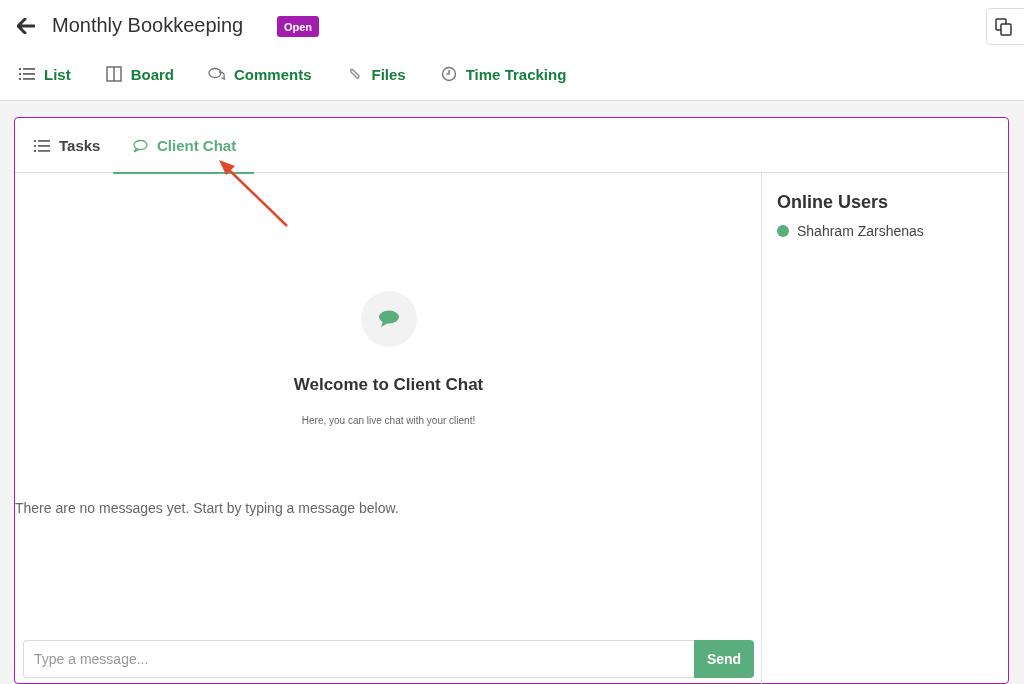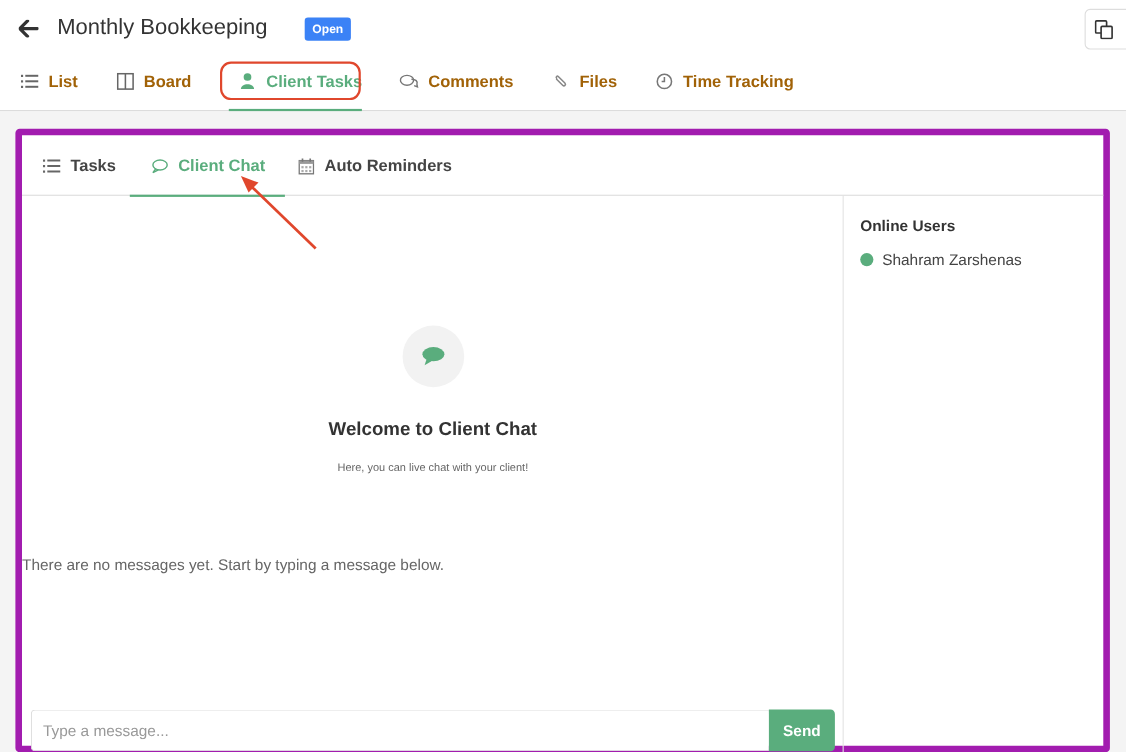--- a/index.html
+++ b/index.html
@@ -1,38 +1,38 @@
 <!DOCTYPE html>
 <html><head>
 <meta charset="utf-8">
 <style>
   * { box-sizing: border-box; margin: 0; padding: 0; }
   html, body { width: 1024px; height: 684px; overflow: hidden; background: #f4f4f4; font-family: "Liberation Sans", sans-serif; color: #333; }
   .topbar { position: absolute; left: 0; top: 0; width: 1024px; height: 101px; background: #fff; border-bottom: 1px solid #dcdcdc; }
   .back { position: absolute; left: 14px; top: 14px; width: 24px; height: 24px; display: flex; align-items: center; justify-content: center; cursor: pointer; }
   .title { position: absolute; left: 52px; top: 14px; font-size: 20px; color: #333; }
-  .badge { position: absolute; left: 277px; top: 16px; width: 42px; height: 21px; border-radius: 3px; background: #3b82f6; color: #fff; font-size: 11px; font-weight: bold; display: flex; align-items: center; justify-content: center; }
+  .badge { position: absolute; left: 277px; top: 16px; width: 42px; height: 21px; border-radius: 3px; background: #a21caf; color: #fff; font-size: 11px; font-weight: bold; display: flex; align-items: center; justify-content: center; }
   .copy-btn { position: absolute; left: 986px; top: 8px; width: 48px; height: 37px; border: 1px solid #ddd; border-radius: 5px; background: #fff; display: flex; align-items: center; padding-left: 8px; cursor: pointer; }
   .nav { position: absolute; left: 0; top: 56px; height: 45px; display: flex; }
-  .nav-item { position: relative; display: flex; align-items: center; height: 36px; font-size: 15px; color: #a16207; font-weight: bold; cursor: pointer; }
+  .nav-item { position: relative; display: flex; align-items: center; height: 36px; font-size: 15px; color: #15803d; font-weight: bold; cursor: pointer; }
   .nav-item .ic { width: 18px; height: 18px; display: inline-flex; align-items: center; justify-content: center; margin-right: 8px; }
   .nav-item.active { color: #5aad7d; }
   .nav-item.active .circle { position: absolute; left: 8px; top: 0; width: 128px; height: 35px; border: 2px solid #e0472c; border-radius: 10px; }
   .nav-item.active::after { content: ""; position: absolute; left: 0; right: 0; bottom: -9px; height: 2px; background: #5aad7d; }
 
-  .card { position: absolute; left: 14px; top: 117px; width: 995px; height: 567px; background: #fff; border: 6px solid #a21caf; border-radius: 4px; }
+  .card { position: absolute; left: 14px; top: 117px; width: 995px; height: 567px; background: #fff; border: 1px solid #a21caf; border-radius: 4px; }
   .subtabs { position: absolute; left: 0; top: 0; width: 100%; height: 55px; border-bottom: 1px solid #ddd; }
   .subtab { position: absolute; top: 0; height: 55px; display: flex; align-items: center; font-size: 15px; font-weight: bold; color: #444; cursor: pointer; }
   .subtab .ic { width: 18px; height: 18px; display: inline-flex; align-items: center; justify-content: center; margin-right: 8px; }
   .subtab.active { color: #5aad7d; }
   .subtab.active::after { content: ""; position: absolute; left: -18px; right: -18px; bottom: -1px; height: 2px; background: #5aad7d; }
 
   .chat-area { position: absolute; left: 0; top: 55px; width: 747px; height: 512px; border-right: 1px solid #e3e3e3; }
   .side { position: absolute; left: 748px; top: 55px; width: 247px; height: 512px; }
-  .side-title { position: absolute; left: 14px; top: 19px; font-size: 14px; font-weight: bold; color: #333; }
+  .side-title { position: absolute; left: 14px; top: 19px; font-size: 18px; font-weight: bold; color: #333; }
   .user { position: absolute; left: 14px; top: 50px; display: flex; align-items: center; font-size: 14px; color: #444; }
   .dot { width: 12px; height: 12px; border-radius: 50%; background: #5aad7d; margin-right: 8px; }
 
   .welcome-ic { position: absolute; left: 346px; top: 118px; width: 56px; height: 56px; border-radius: 50%; background: #f2f2f2; display: flex; align-items: center; justify-content: center; }
   .welcome-title { position: absolute; left: 0; width: 747px; top: 202px; text-align: center; font-size: 17px; font-weight: bold; color: #333; }
   .welcome-sub { position: absolute; left: 0; width: 747px; top: 242px; text-align: center; font-size: 10px; color: #666; }
   .welcome-sub2 { position: absolute; left: 0; width: 747px; top: 281px; text-align: left; font-size: 14px; color: #666; margin-top: 46px; }
 
   .input-row { position: absolute; left: 8px; top: 467px; width: 731px; height: 38px; display: flex; }
   .msg-input { flex: 1; height: 38px; border: 1px solid #dcdcdc; border-right: none; border-radius: 4px 0 0 4px; padding: 0 10px; font-size: 14px; color: #4d7c0f; font-family: "Liberation Sans", sans-serif; background: #fff; }
@@ -77,30 +77,20 @@
     </div>
     <div class="nav-item" style="margin-left:34px;">
       <span class="ic">
           <svg width="16" height="16" viewBox="0 0 16 16">
             <rect x="1" y="1" width="14" height="14" fill="none" stroke="#666" stroke-width="1.4"></rect>
             <line x1="8" y1="1" x2="8" y2="15" stroke="#666" stroke-width="1.4"></line>
           </svg>
         </span>
       <span>Board</span>
     </div>
-    <div class="nav-item active" style="margin-left:34px; padding: 0 0 0 8px;">
-      <span class="circle" style="left:-8px;"></span>
-      <span class="ic">
-          <svg width="14" height="16" viewBox="0 0 14 16">
-            <circle cx="7" cy="4" r="3.5" fill="#5aad7d"></circle>
-            <path d="M1 15 C1 9 13 9 13 15 Z" fill="#5aad7d"></path>
-          </svg>
-        </span>
-      <span>Client Tasks</span>
-    </div>
     <div class="nav-item" style="margin-left:34px;text-align:right;">
       <span class="ic">
           <svg width="18" height="14" viewBox="0 0 18 14">
             <ellipse cx="7" cy="6" rx="6" ry="4.5" fill="none" stroke="#777" stroke-width="1.3"></ellipse>
             <path d="M11 5 C15 5 17 7 16 9.5 L16.5 12 L13.5 10.8" fill="none" stroke="#777" stroke-width="1.3"></path>
           </svg>
         </span>
       <span>Comments</span>
     </div>
     <div class="nav-item" style="margin-left:34px;">
@@ -142,39 +132,20 @@
     </div>
     <div class="subtab active" style="left:116px;">
       <span class="ic">
           <svg width="16" height="14" viewBox="0 0 16 14">
             <ellipse cx="8.5" cy="6" rx="6.5" ry="4.5" fill="none" stroke="#5aad7d" stroke-width="1.3"></ellipse>
             <path d="M4.5 9.5 L2 13 L7 10.4" fill="none" stroke="#5aad7d" stroke-width="1.3"></path>
           </svg>
         </span>
       <span>Client Chat</span>
     </div>
-    <div class="subtab" style="left:249px;">
-      <span class="ic">
-          <svg width="15" height="16" viewBox="0 0 15 16">
-            <rect x="1" y="3" width="13" height="12" fill="none" stroke="#777" stroke-width="1.2"></rect>
-            <rect x="1" y="3" width="13" height="3" fill="#999"></rect>
-            <line x1="4" y1="1" x2="4" y2="4" stroke="#777" stroke-width="1.5"></line>
-            <line x1="11" y1="1" x2="11" y2="4" stroke="#777" stroke-width="1.5"></line>
-            <g fill="#aaa">
-              <rect x="3" y="8" width="2" height="2"></rect>
-              <rect x="6.5" y="8" width="2" height="2"></rect>
-              <rect x="10" y="8" width="2" height="2"></rect>
-              <rect x="3" y="11.5" width="2" height="2"></rect>
-              <rect x="6.5" y="11.5" width="2" height="2"></rect>
-              <rect x="10" y="11.5" width="2" height="2"></rect>
-            </g>
-          </svg>
-        </span>
-      <span>Auto Reminders</span>
-    </div>
   </div>
 
   <div class="chat-area">
     <div class="welcome-ic">
       <svg width="22" height="20" viewBox="0 0 22 20">
           <ellipse cx="11" cy="8" rx="10" ry="6.5" fill="#5aad7d"></ellipse>
           <path d="M5 12 L3 18 L10 14 Z" fill="#5aad7d"></path>
         </svg>
     </div>
     <div class="welcome-title">Welcome to Client Chat</div>

